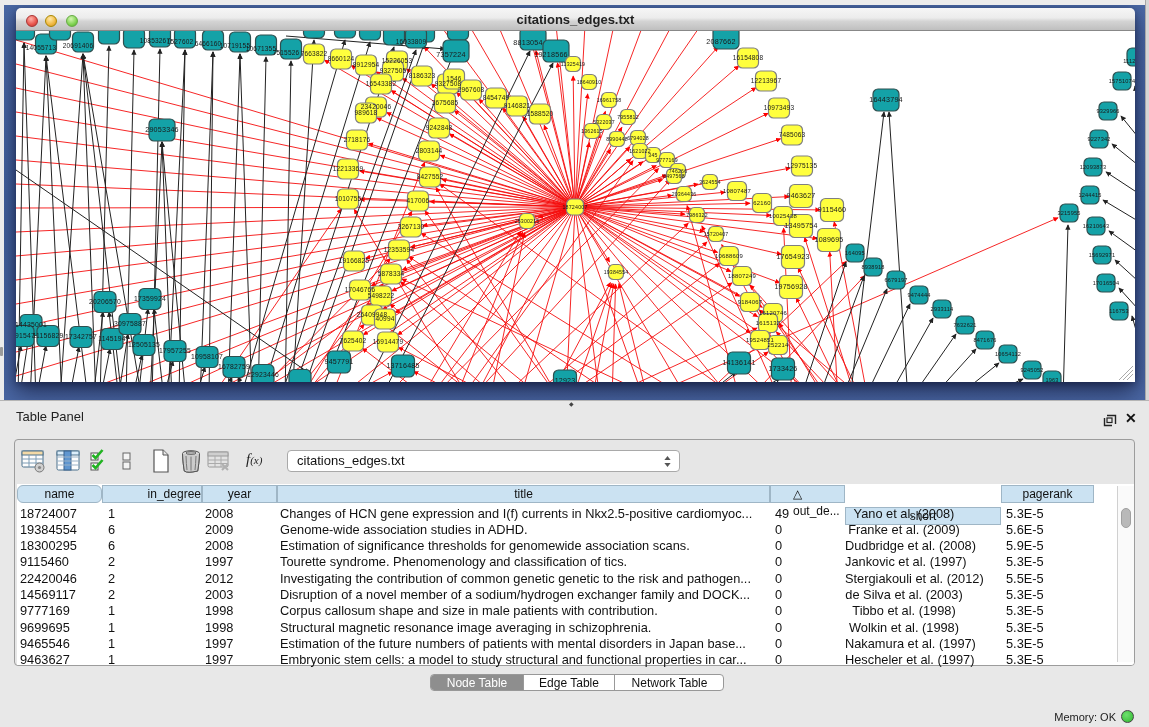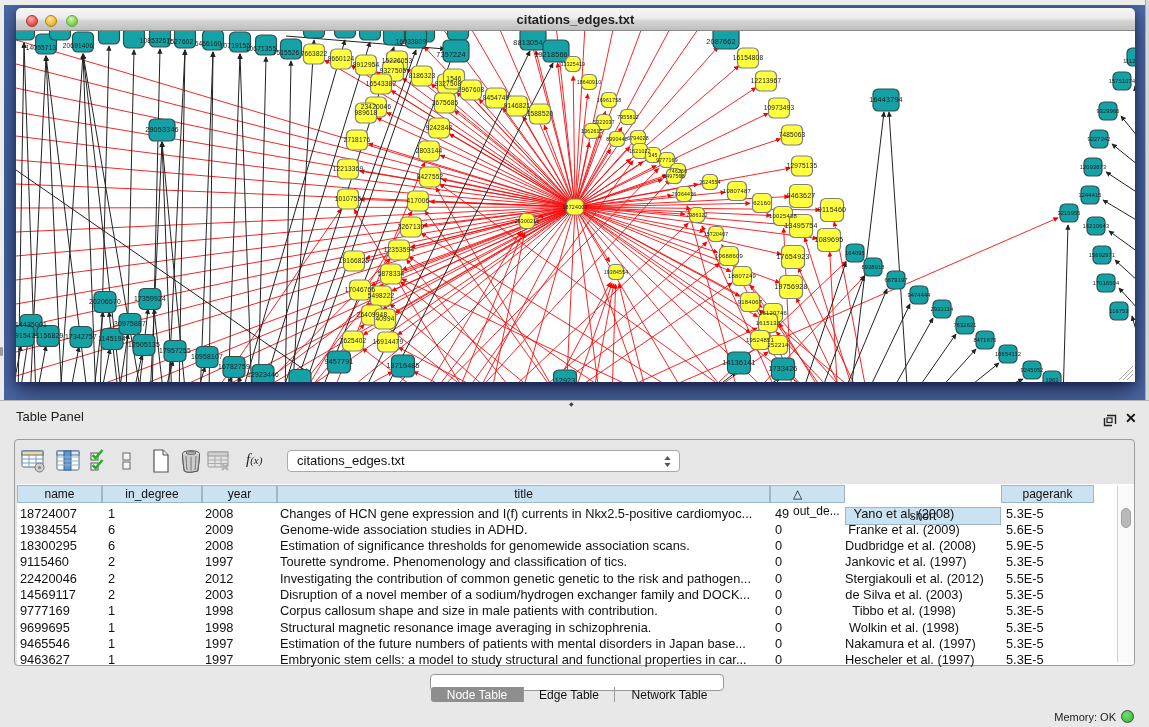--- a/index.html
+++ b/index.html
@@ -20,21 +20,21 @@
 .tablebg{position:absolute;left:2px;top:44px;width:1117px;height:181px;background:#fff;}
 .hc{position:absolute;top:485px;height:18px;background:#cbe2f2;border:1px solid #9fb6c6;
   font-size:12px;text-align:center;line-height:17px;color:#111;}
 .tr{position:absolute;left:0;width:1100px;height:16px;font-size:12.8px;color:#111;}
 .td{position:absolute;top:0;white-space:nowrap;}
 .combo{position:absolute;left:287px;top:450px;width:393px;height:22px;background:#fff;
   border:1px solid #a9a9a9;border-radius:4px;font-size:13px;color:#111;line-height:20px;padding-left:9px;}
 .updn{position:absolute;right:8px;top:5px;width:7px;height:11px;}
 .tabs{position:absolute;left:430px;top:674px;width:294px;height:17px;background:#fff;
   border:1px solid #989898;border-radius:4px;font-size:12px;line-height:16px;text-align:center;color:#111;}
-.seg{position:absolute;top:12px;height:100%;}
+.seg{position:absolute;top:0;height:100%;}
 .memory{position:absolute;left:0;top:705px;width:1149px;height:22px;font-size:11px;color:#222;}
 .grn{position:absolute;left:1121px;top:710px;width:13px;height:13px;border-radius:50%;
   background:radial-gradient(circle at 40% 35%,#6fe06f,#2eb82e);border:1.5px solid #444;}
 .rstrip{position:absolute;left:1145px;top:0;width:4px;height:727px;background:#d6d6d6;border-left:1px solid #a8a8a8;}
 .xclose{position:absolute;left:1125px;top:410px;font-size:14px;font-weight:bold;color:#111;}
 .flicon{position:absolute;left:1103px;top:413px;}
 </style></head><body>
 <div class="desk">
  <div class="win">
   <div class="tbar">
@@ -648,22 +648,22 @@
 <path d="M15 15 l6 6 m0 -6 l-6 6" stroke="#b0b0b0" stroke-width="2"></path>
 </svg></div>
 <div style="position:absolute;left:246px;top:451px;font-family:'Liberation Serif',serif;font-style:italic;font-weight:normal;font-size:15px;color:#222;">f<span style="font-size:11px;">(x)</span></div>
 
 <div class="combo">citations_edges.txt
  <svg class="updn" viewBox="0 0 9 14">
       <path d="M4.5 0 L8.5 5 h-8 Z" fill="#555"></path>
       <path d="M4.5 14 L8.5 9 h-8 Z" fill="#555"></path>
     </svg>
 </div>
-<div class="hc" style="left:17px;width:85px;">name</div>
-<div class="hc" style="left:102px;width:100px;">in_degree</div>
+<div class="hc" style="left:17px;width:85px;border-radius:6px;">name</div>
+<div class="hc" style="left:102px;width:100px;text-align:right;">in_degree</div>
 <div class="hc" style="left:202px;width:75px;">year</div>
 <div class="hc" style="left:277px;width:493px;">title</div>
 <div class="hc" style="left:770px;width:75px;text-align:left;padding-left:22px;">△ out_de...</div>
 <div class="hc" style="left:845px;width:156px;margin-top:22px;">short</div>
 <div class="hc" style="left:1001px;width:93px;">pagerank</div>
 <div class="tr" style="top:505.5px;">
     <div class="td" style="left:20px;">18724007</div>
     <div class="td" style="left:108px;">1</div>
     <div class="td" style="left:205px;">2008</div>
     <div class="td" style="left:280px;">Changes of HCN gene expression and I(f) currents in Nkx2.5-positive cardiomyoc...</div>

